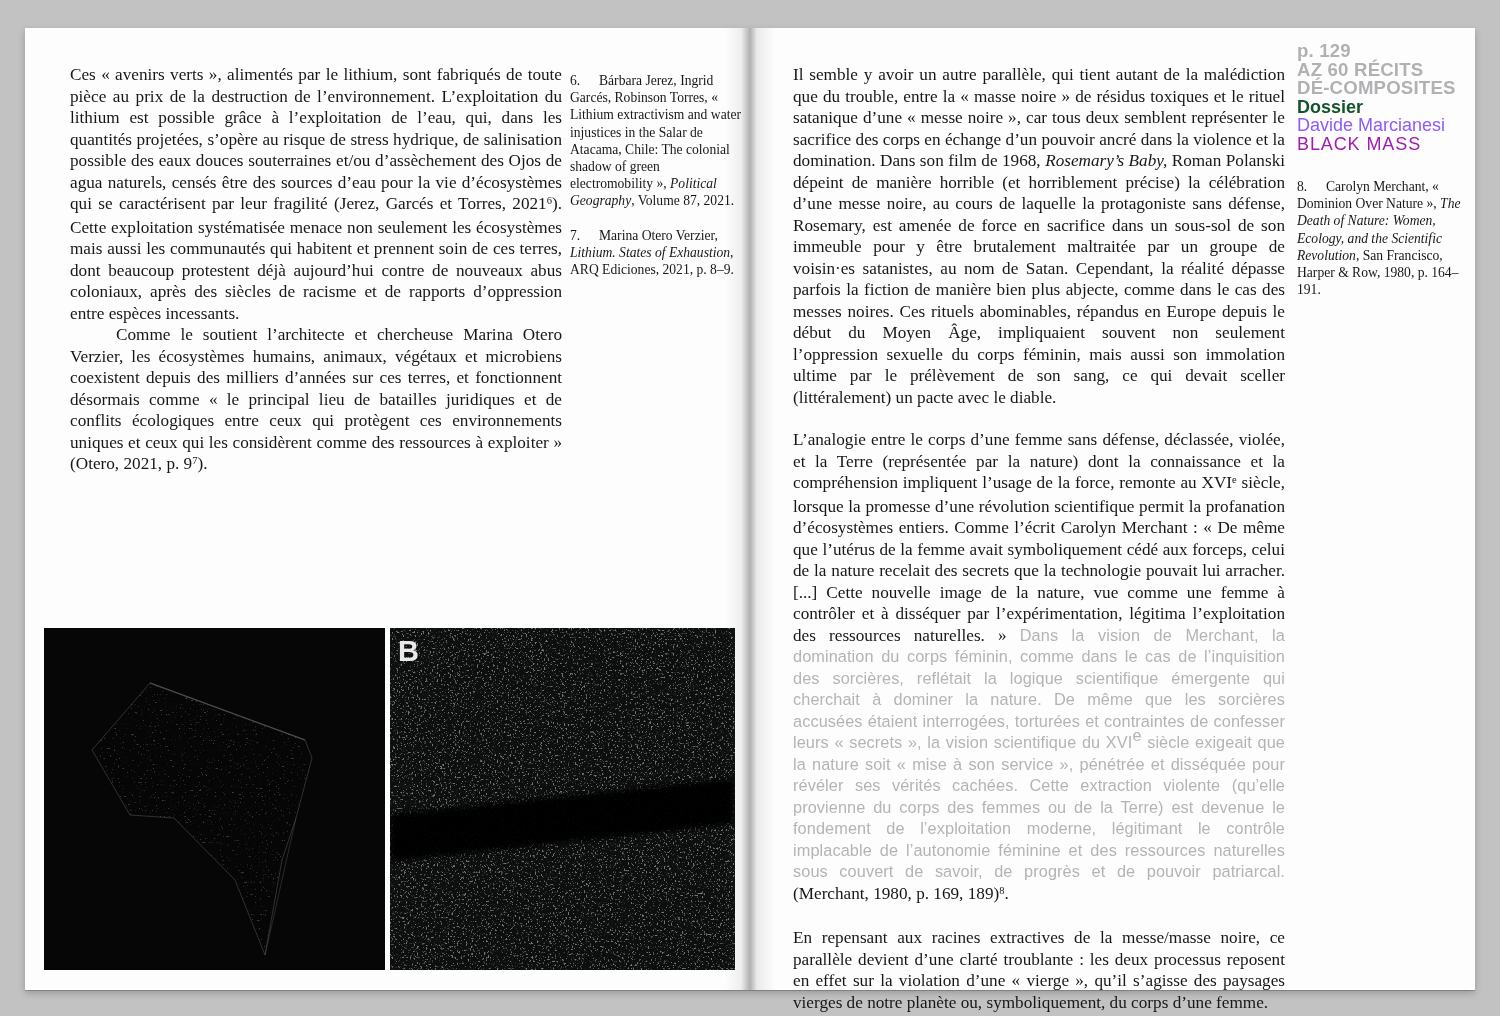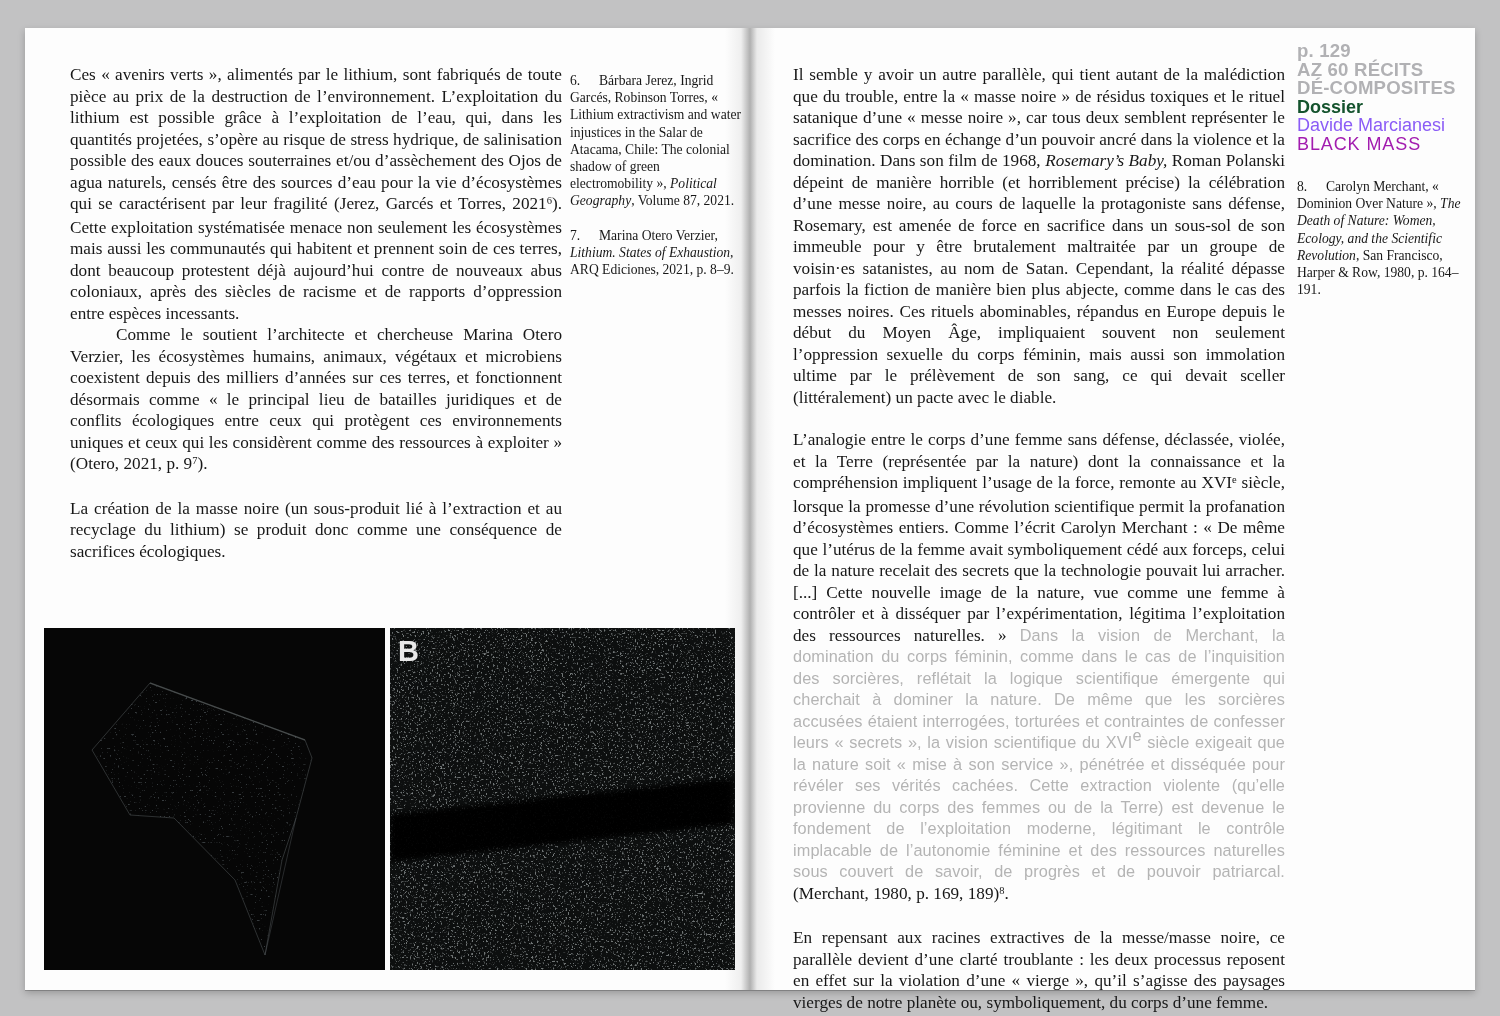--- a/index.html
+++ b/index.html
@@ -95,21 +95,20 @@
     </filter>
   </defs>
 </svg>
 
 <div class="spread">
 
   <div>
     <div class="col-main-left body-text">
       <p><span>Ces « avenirs verts », alimentés par le lithium, sont fabriqués de toute pièce au prix de la destruction de l’environnement. L’exploitation du lithium est possible grâce à l’exploitation de l’eau, qui, dans les quantités projetées, s’opère au risque de stress hydrique, de salinisation possible des eaux douces souterraines et/ou d’assèchement des Ojos de agua naturels, censés être des sources d’eau pour la vie d’écosystèmes qui se caractérisent par leur fragilité (Jerez, Garcés et Torres, 2021</span><span class="sup">6</span><span>). Cette exploitation systématisée menace non seulement les écosystèmes mais aussi les communautés qui habitent et prennent soin de ces terres, dont beaucoup protestent déjà aujourd’hui contre de nouveaux abus coloniaux, après des siècles de racisme et de rapports d’oppression entre espèces incessants.</span></p>
       <p class="p-indent"><span>Comme le soutient l’architecte et chercheuse Marina Otero Verzier, les écosystèmes humains, animaux, végétaux et microbiens coexistent depuis des milliers d’années sur ces terres, et fonctionnent désormais comme « le principal lieu de batailles juridiques et de conflits écologiques entre ceux qui protègent ces environnements uniques et ceux qui les considèrent comme des ressources à exploiter » (Otero, 2021, p. 9</span><span class="sup">7</span><span>).</span></p>
-      <p class="p-gap"><span>La création de la masse noire (un sous-produit lié à l’extraction et au recyclage du lithium) se produit donc comme une conséquence de sacrifices écologiques.</span></p>
     </div>
 
     <div class="fn-col">
       <span class="fn"><span class="fn-num">6.</span><span>Bárbara Jerez, Ingrid Garcés, Robinson Torres, « Lithium extractivism and water injustices in the Salar de Atacama, Chile: The colonial shadow of green electromobility », </span><span class="italic">Political Geography</span><span>, Volume 87, 2021.</span></span>
       <span class="fn"><span class="fn-num">7.</span><span>Marina Otero Verzier, </span><span class="italic">Lithium. States of Exhaustion</span><span>, ARQ Ediciones, 2021, p. 8–9.</span></span>
     </div>
 
     <div class="figures">
       <div class="fig fig-a">
         <svg viewBox="0 0 341 342" preserveAspectRatio="none">

